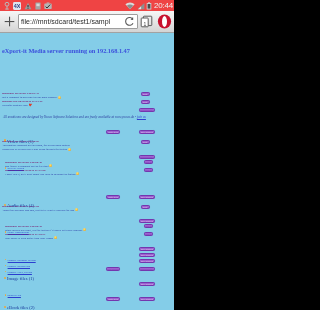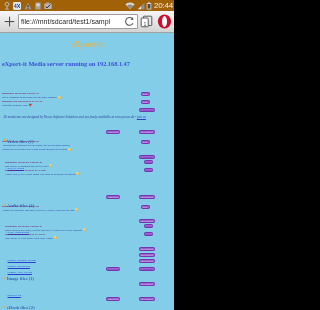--- a/index.html
+++ b/index.html
@@ -1,20 +1,20 @@
 <!DOCTYPE html>
 <html><head>
 <meta charset="utf-8">
 <style>
 *{margin:0;padding:0;box-sizing:border-box}
 html,body{width:174px;height:310px;overflow:hidden}
 body{font-family:"Liberation Sans",sans-serif;background:#000}
 
 
-#statusbar{height:11px;background:#a16207;position:relative}
+#statusbar{height:11px;background:#ef4444;position:relative}
 #statusbar .left{position:absolute;left:4px;top:0;height:11px;display:flex;align-items:center;gap:3px}
 #statusbar .right{position:absolute;right:1px;top:0;height:11px;display:flex;align-items:center;gap:1.5px}
 #statusbar .time{font-size:8px;line-height:11px;color:#efefef;letter-spacing:-.2px;
   font-family:"Liberation Sans",sans-serif}
 .sic{display:block}
 
 
 #chrome{height:22px;background:linear-gradient(180deg,#f6f6f6 0%,#e6e6e6 50%,#d4d4d4 100%);
   display:flex;align-items:center;border-bottom:1px solid #a2a2a2}
 .plus{width:18px;height:22px;display:flex;align-items:center;justify-content:center}
@@ -138,23 +138,20 @@
   </div>
   <div class="opera">
     <svg width="15" height="15" viewBox="0 0 15 15">
         <ellipse cx="7.5" cy="7.5" rx="6.6" ry="7" fill="#c8102e"></ellipse>
         <ellipse cx="7.5" cy="7.5" rx="2.5" ry="5.4" fill="#ffffff"></ellipse>
       </svg>
   </div>
 </div>
 
 <div id="page">
-  <div class="banner">
-    <span class="banner-title">eXport-it</span>
-  </div>
   <div class="pagehead">eXport-it Media server running on 192.168.1.47</div>
   <div id="body-slot" style="position:absolute;left:0;top:0;right:0;bottom:0">
       <div class="rows">
         <div class="cmt" style="top:58.30px;left:2px;height:8px">
           <div class="cmt-author">somebody 08/30/2014 20:01:41</div>
           <div class="cmt-text">just a comment to describe the jpg page globally<span class="emo smile"></span></div>
           <span class="btn" style="top:0.70px">delete</span>
         </div>
         <div class="cmt" style="top:66.30px;left:2px;height:8px">
           <div class="cmt-author">someone else 08/30/2014 21:33:49</div>

